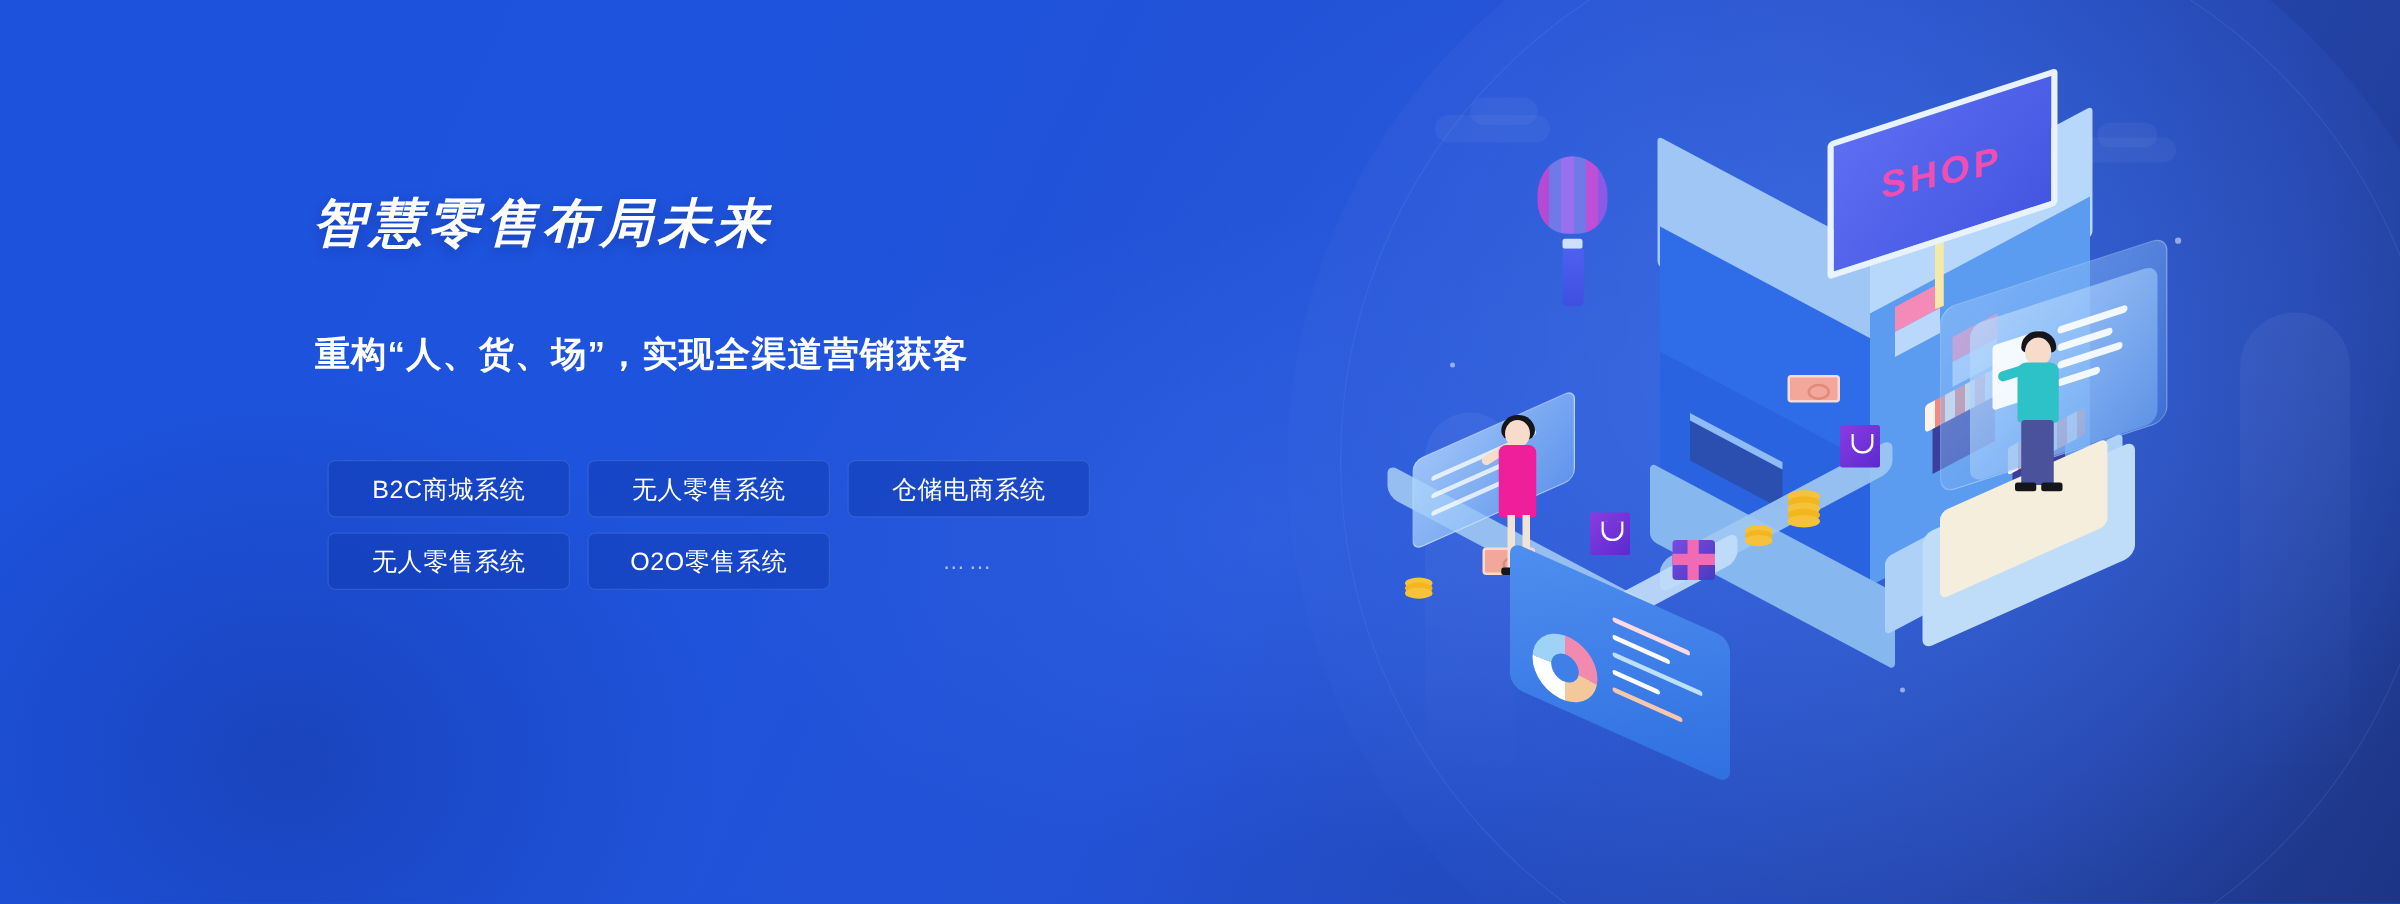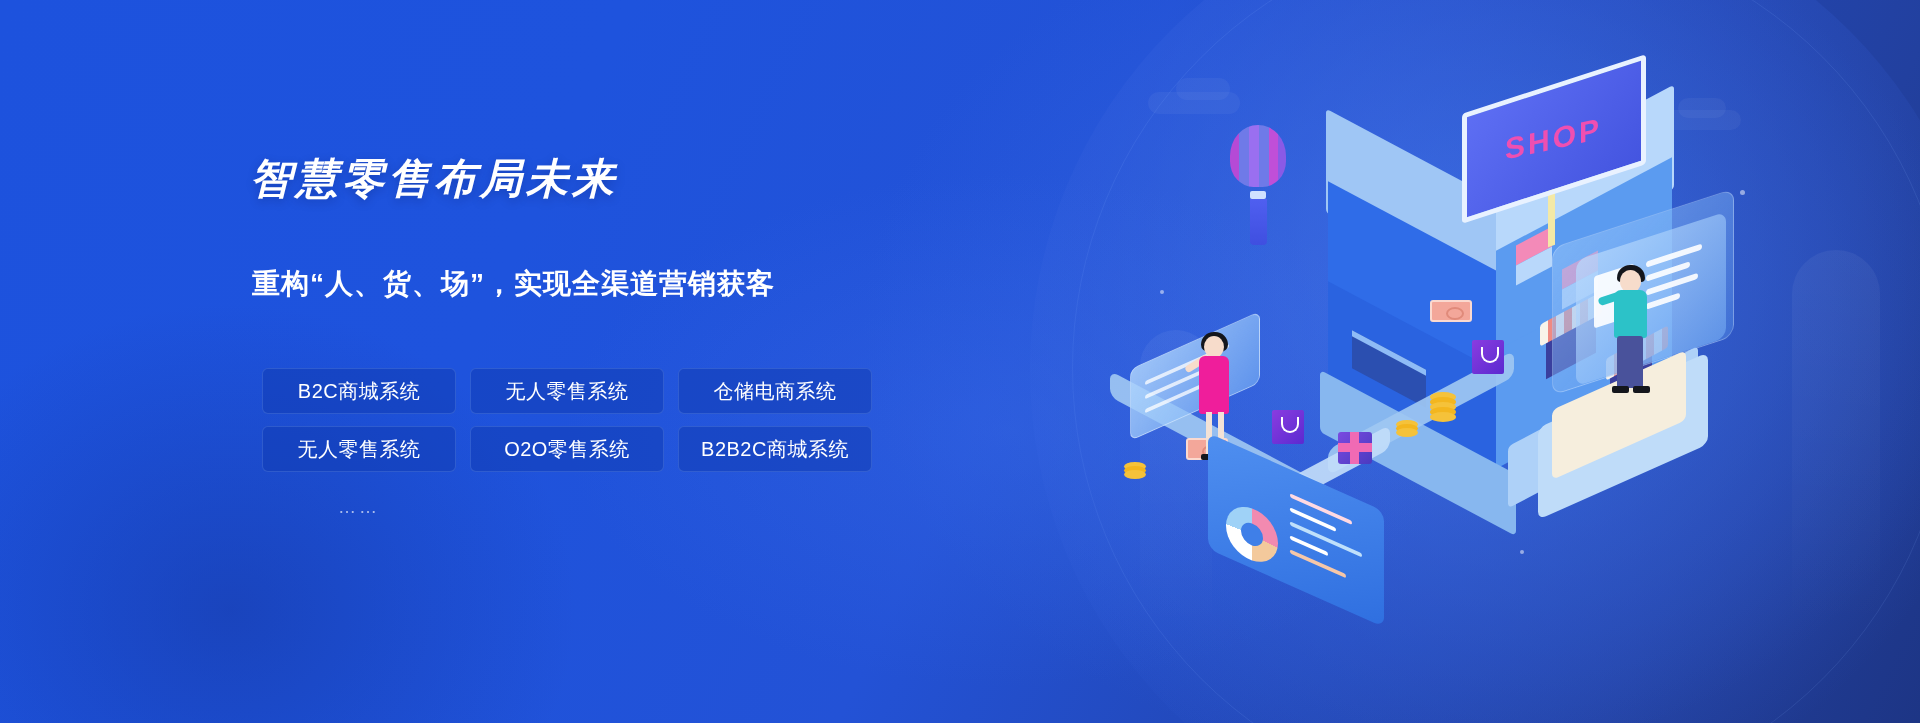--- a/index.html
+++ b/index.html
@@ -301,21 +301,20 @@
     <h1 class="title">智慧零售布局未来</h1>
 
     <p class="subtitle">重构“人、货、场”，实现全渠道营销获客</p>
 
     <div class="tags">
       <div class="tag">B2C商城系统</div>
       <div class="tag">无人零售系统</div>
       <div class="tag">仓储电商系统</div>
       <div class="tag">无人零售系统</div>
       <div class="tag">O2O零售系统</div>
-      <div class="tag">B2B2C商城系统</div>
       <div class="tag ghost">……</div>
     </div>
   </div>
 
   <div class="illu">
     <div class="iso">
 
       <div class="balloon">
         <div class="ball"></div>
         <div class="basket"></div>

